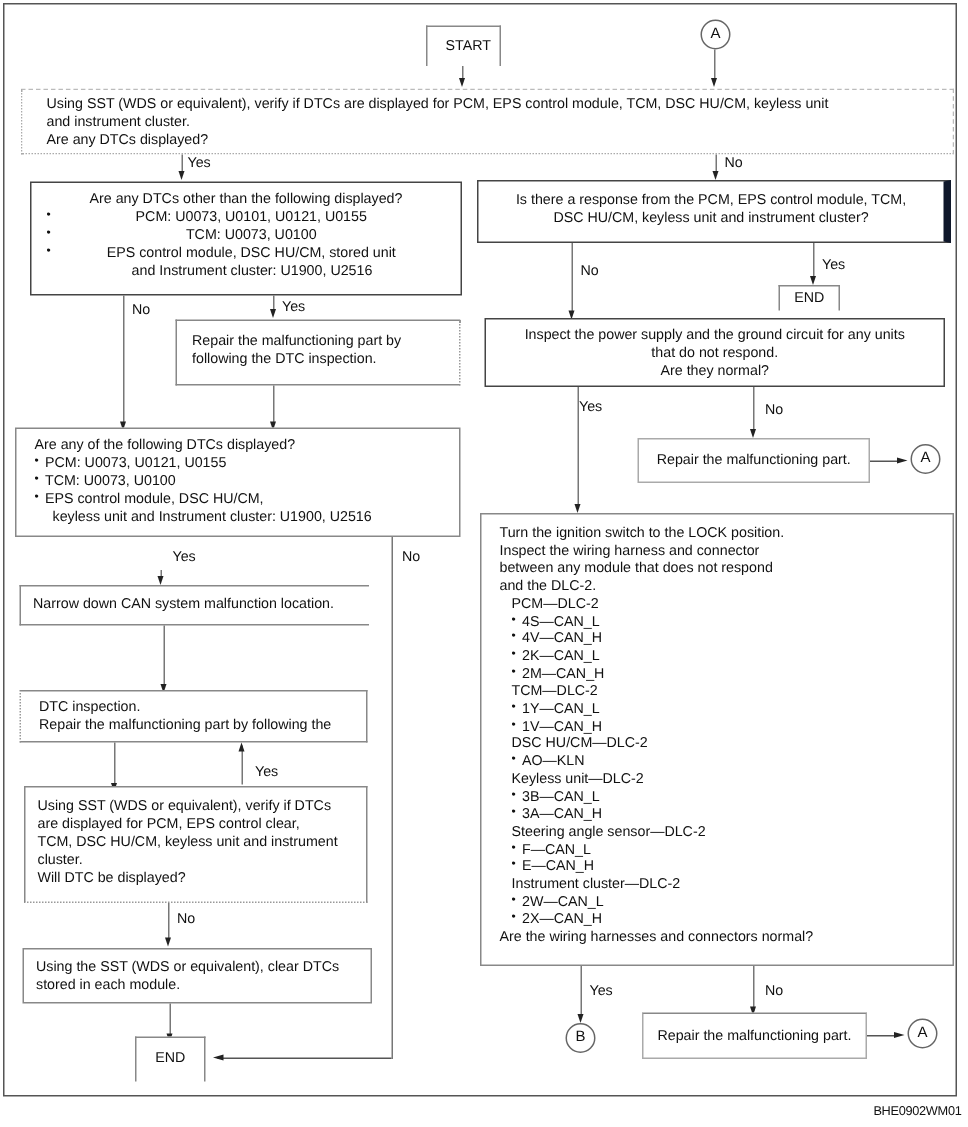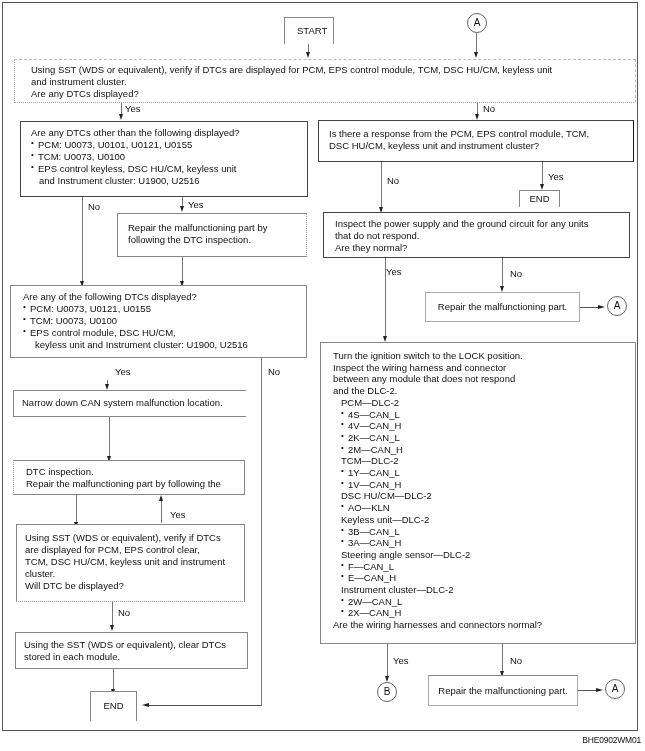--- a/index.html
+++ b/index.html
@@ -1,20 +1,20 @@
 <!DOCTYPE html>
 <html><head>
 <meta charset="utf-8">
 <style>
   html, body { margin: 0; padding: 0; background: #fff; }
   body { width: 645px; height: 751px; position: relative; overflow: hidden;
          font-family: "Liberation Sans", sans-serif; font-size: 9.5px; color: #111; line-height: 12px; }
   .frame { position: absolute; left: 2px; top: 2px; width: 636px; height: 729px; border: 1px solid #555; box-sizing: border-box; }
   .box { position: absolute; box-sizing: border-box; border: 1px solid #888; background: #fff; padding: 4px 8px; }
-  .box.dark { border-color: #444; }
+  .box.dark { border-color: #444; text-align: center; }
   .box.dashed { border: 1px dashed #bbb; padding-left: 12px; }
   .box p { margin: 0; }
   .center { text-align: center; }
   .circle { position: absolute; width: 20px; height: 20px; border: 1px solid #666; border-radius: 50%;
             box-sizing: border-box; text-align: center; line-height: 18px; font-size: 10px; background: #fff; }
   .label { position: absolute; font-size: 9.5px; }
   .vline { position: absolute; width: 0; border-left: 1px solid #777; }
   .hline { position: absolute; height: 0; border-top: 1px solid #555; }
   .arrow-down { position: absolute; width: 0; height: 0; border-left: 2.5px solid transparent; border-right: 2.5px solid transparent; border-top: 6px solid #222; }
   .arrow-up { position: absolute; width: 0; height: 0; border-left: 2.5px solid transparent; border-right: 2.5px solid transparent; border-bottom: 6px solid #222; }
@@ -56,21 +56,21 @@
 
 <div class="vline" style="left:477px;top:103px;height:12px;"></div>
 <div class="arrow-down" style="left:475px;top:114px;"></div>
 <div class="label" style="left:483px;top:103px;">No</div>
 
 <div class="box dark" style="left:20px;top:121px;width:288px;height:76px;padding:5px 10px;">
   <p>Are any DTCs other than the following displayed?</p>
   <ul class="bul">
     <li>PCM: U0073, U0101, U0121, U0155</li>
     <li>TCM: U0073, U0100</li>
-    <li>EPS control keyless, DSC HU/CM, keyless unit</li>
+    <li>EPS control module, DSC HU/CM, stored unit</li>
   </ul>
   <p class="sub">and Instrument cluster: U1900, U2516</p>
 </div>
 
 <div class="vline" style="left:82px;top:197px;height:85px;"></div>
 <div class="label" style="left:88px;top:201px;">No</div>
 <div class="arrow-down" style="left:80px;top:281px;"></div>
 
 <div class="vline" style="left:182px;top:197px;height:10px;"></div>
 <div class="arrow-down" style="left:180px;top:206px;"></div>
@@ -133,21 +133,21 @@
   <p>Using the SST (WDS or equivalent), clear DTCs</p>
   <p>stored in each module.</p>
 </div>
 <div class="vline" style="left:113px;top:669px;height:21px;"></div>
 <div class="arrow-down" style="left:111px;top:689px;"></div>
 
 <div class="box center" style="left:90px;top:691px;width:47px;height:30px;line-height:20px;border-bottom:none;">
   <span>END</span>
 </div>
 
-<div class="box dark" style="left:318px;top:120px;width:316px;height:42px;padding:7px 10px;border-right:1px solid #0f172a;">
+<div class="box dark" style="left:318px;top:120px;width:316px;height:42px;padding:7px 10px;border-right:5px solid #0f172a;">
   <p>Is there a response from the PCM, EPS control module, TCM,</p>
   <p>DSC HU/CM, keyless unit and instrument cluster?</p>
 </div>
 
 <div class="vline" style="left:381px;top:162px;height:48px;"></div>
 <div class="label" style="left:387px;top:175px;">No</div>
 <div class="arrow-down" style="left:379px;top:207px;"></div>
 
 <div class="vline" style="left:542px;top:162px;height:24px;"></div>
 <div class="label" style="left:548px;top:171px;">Yes</div>

